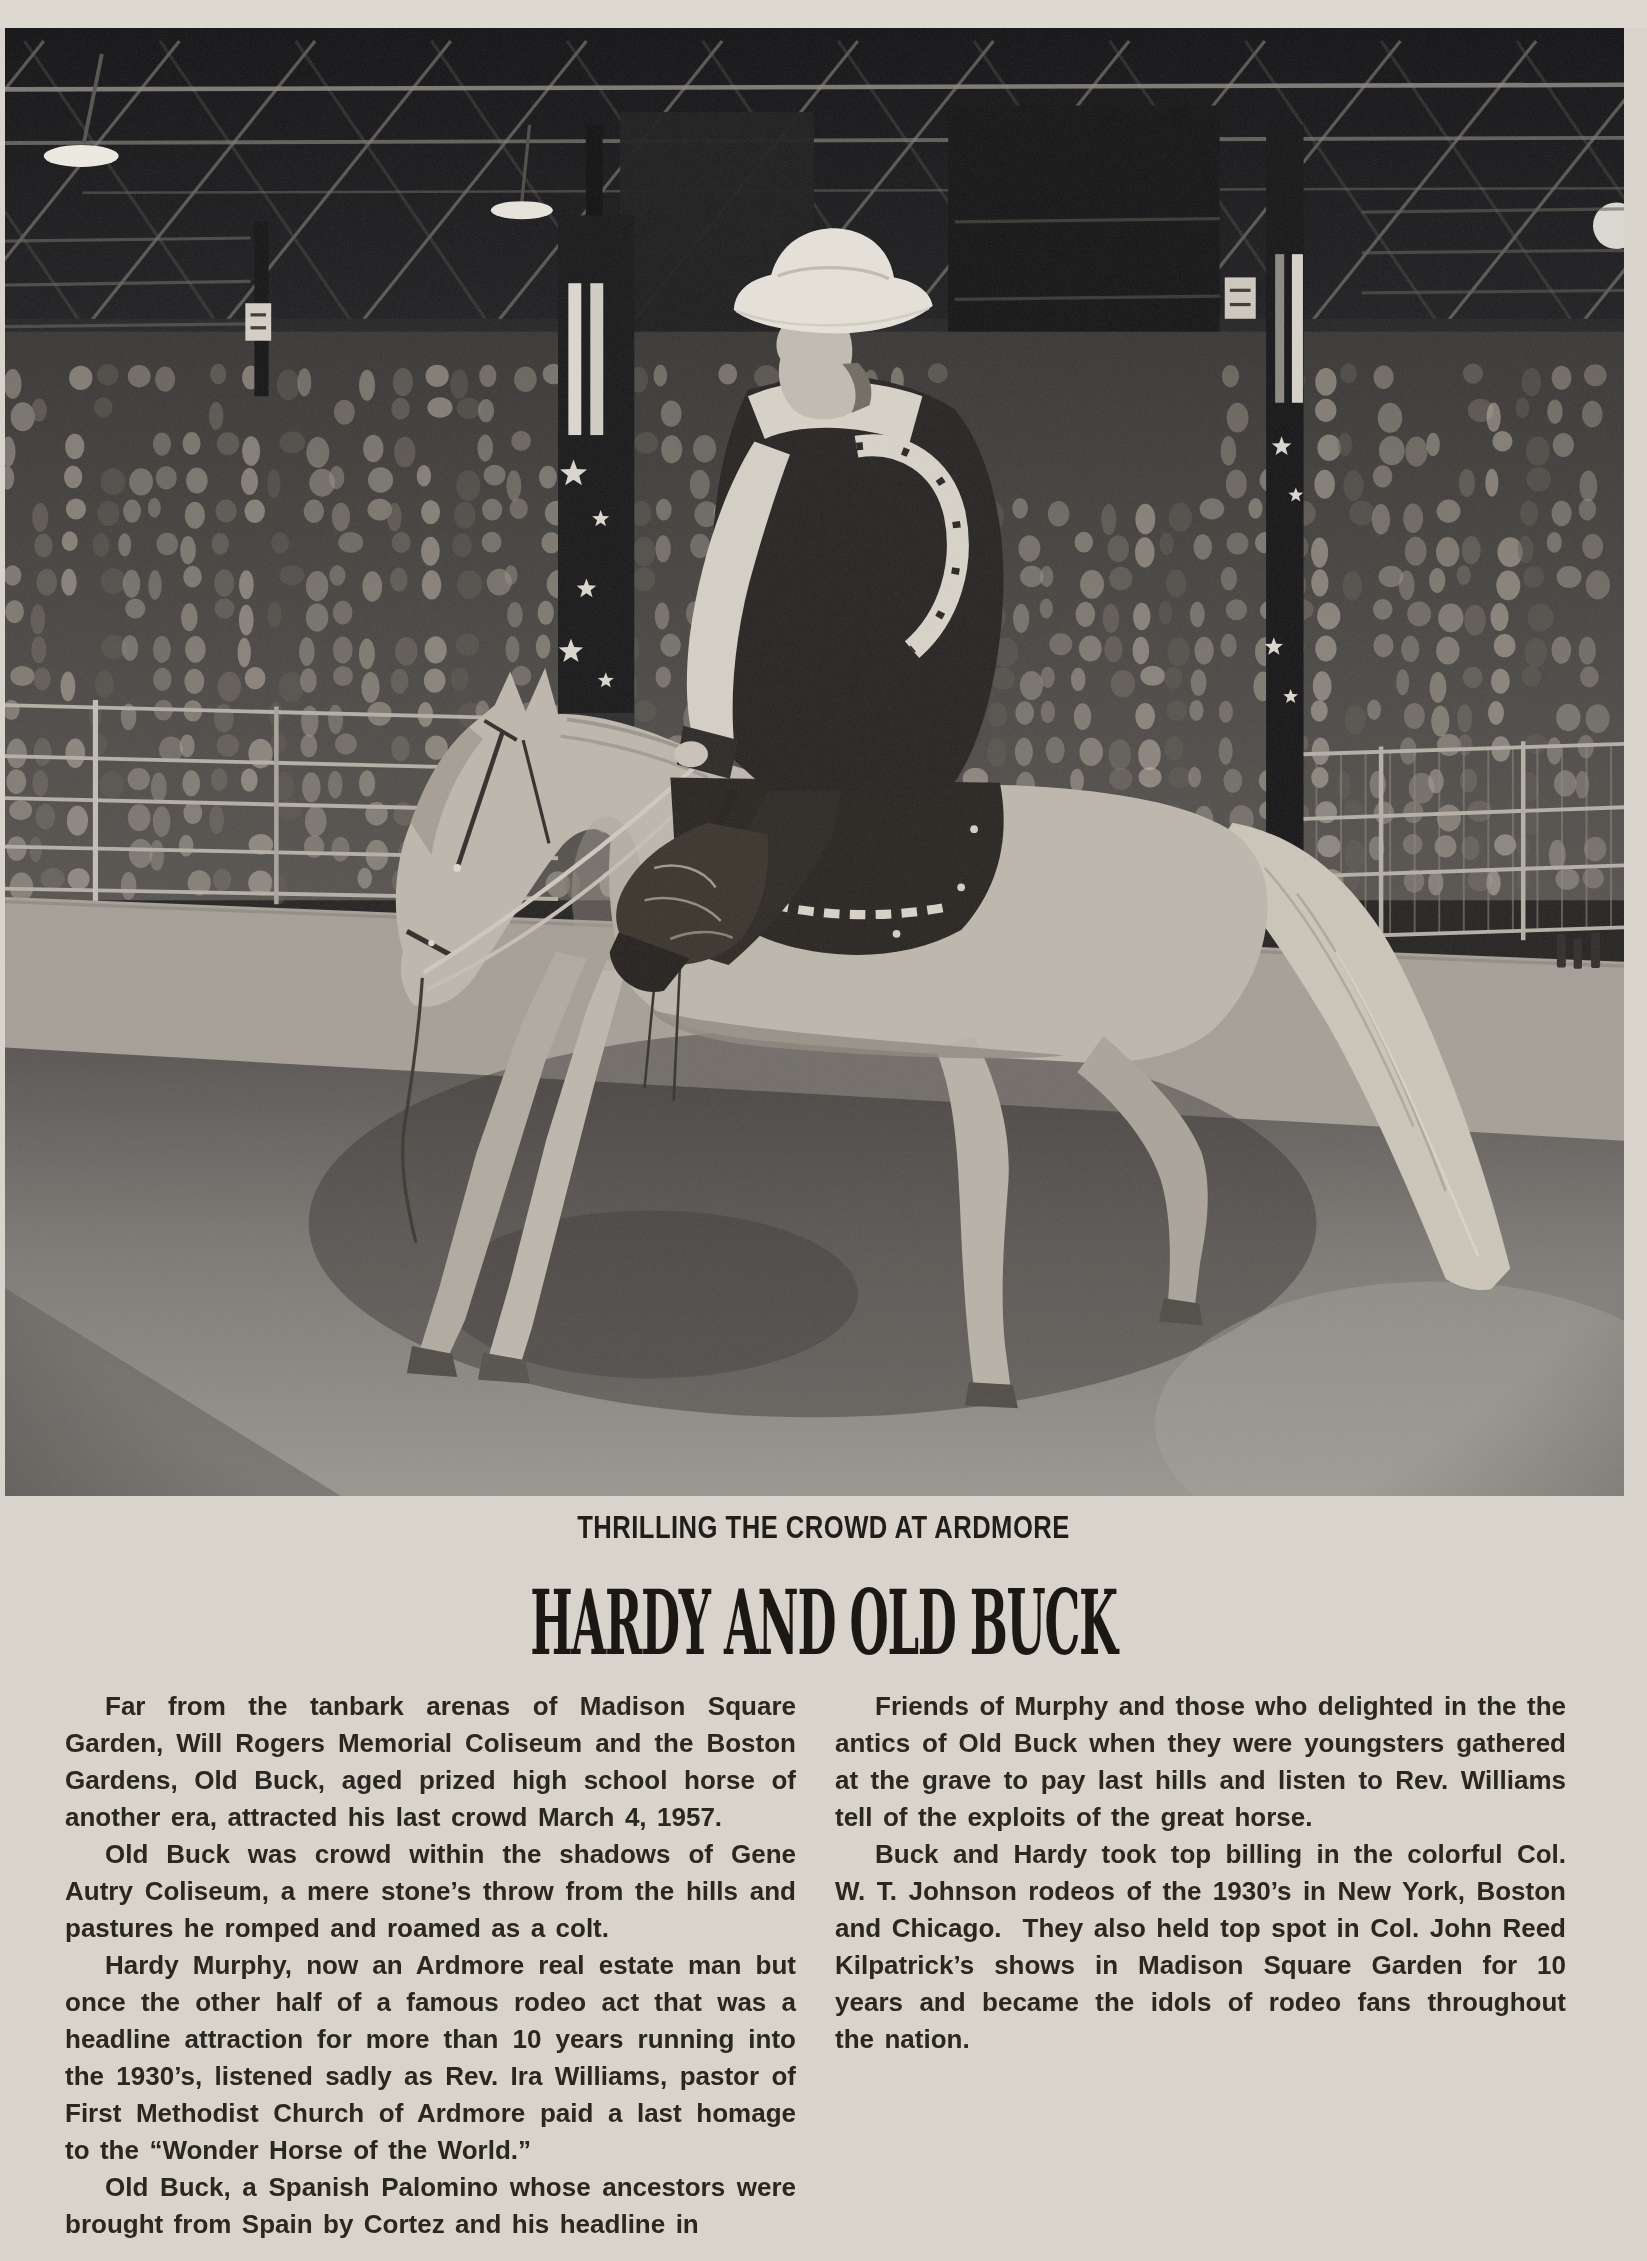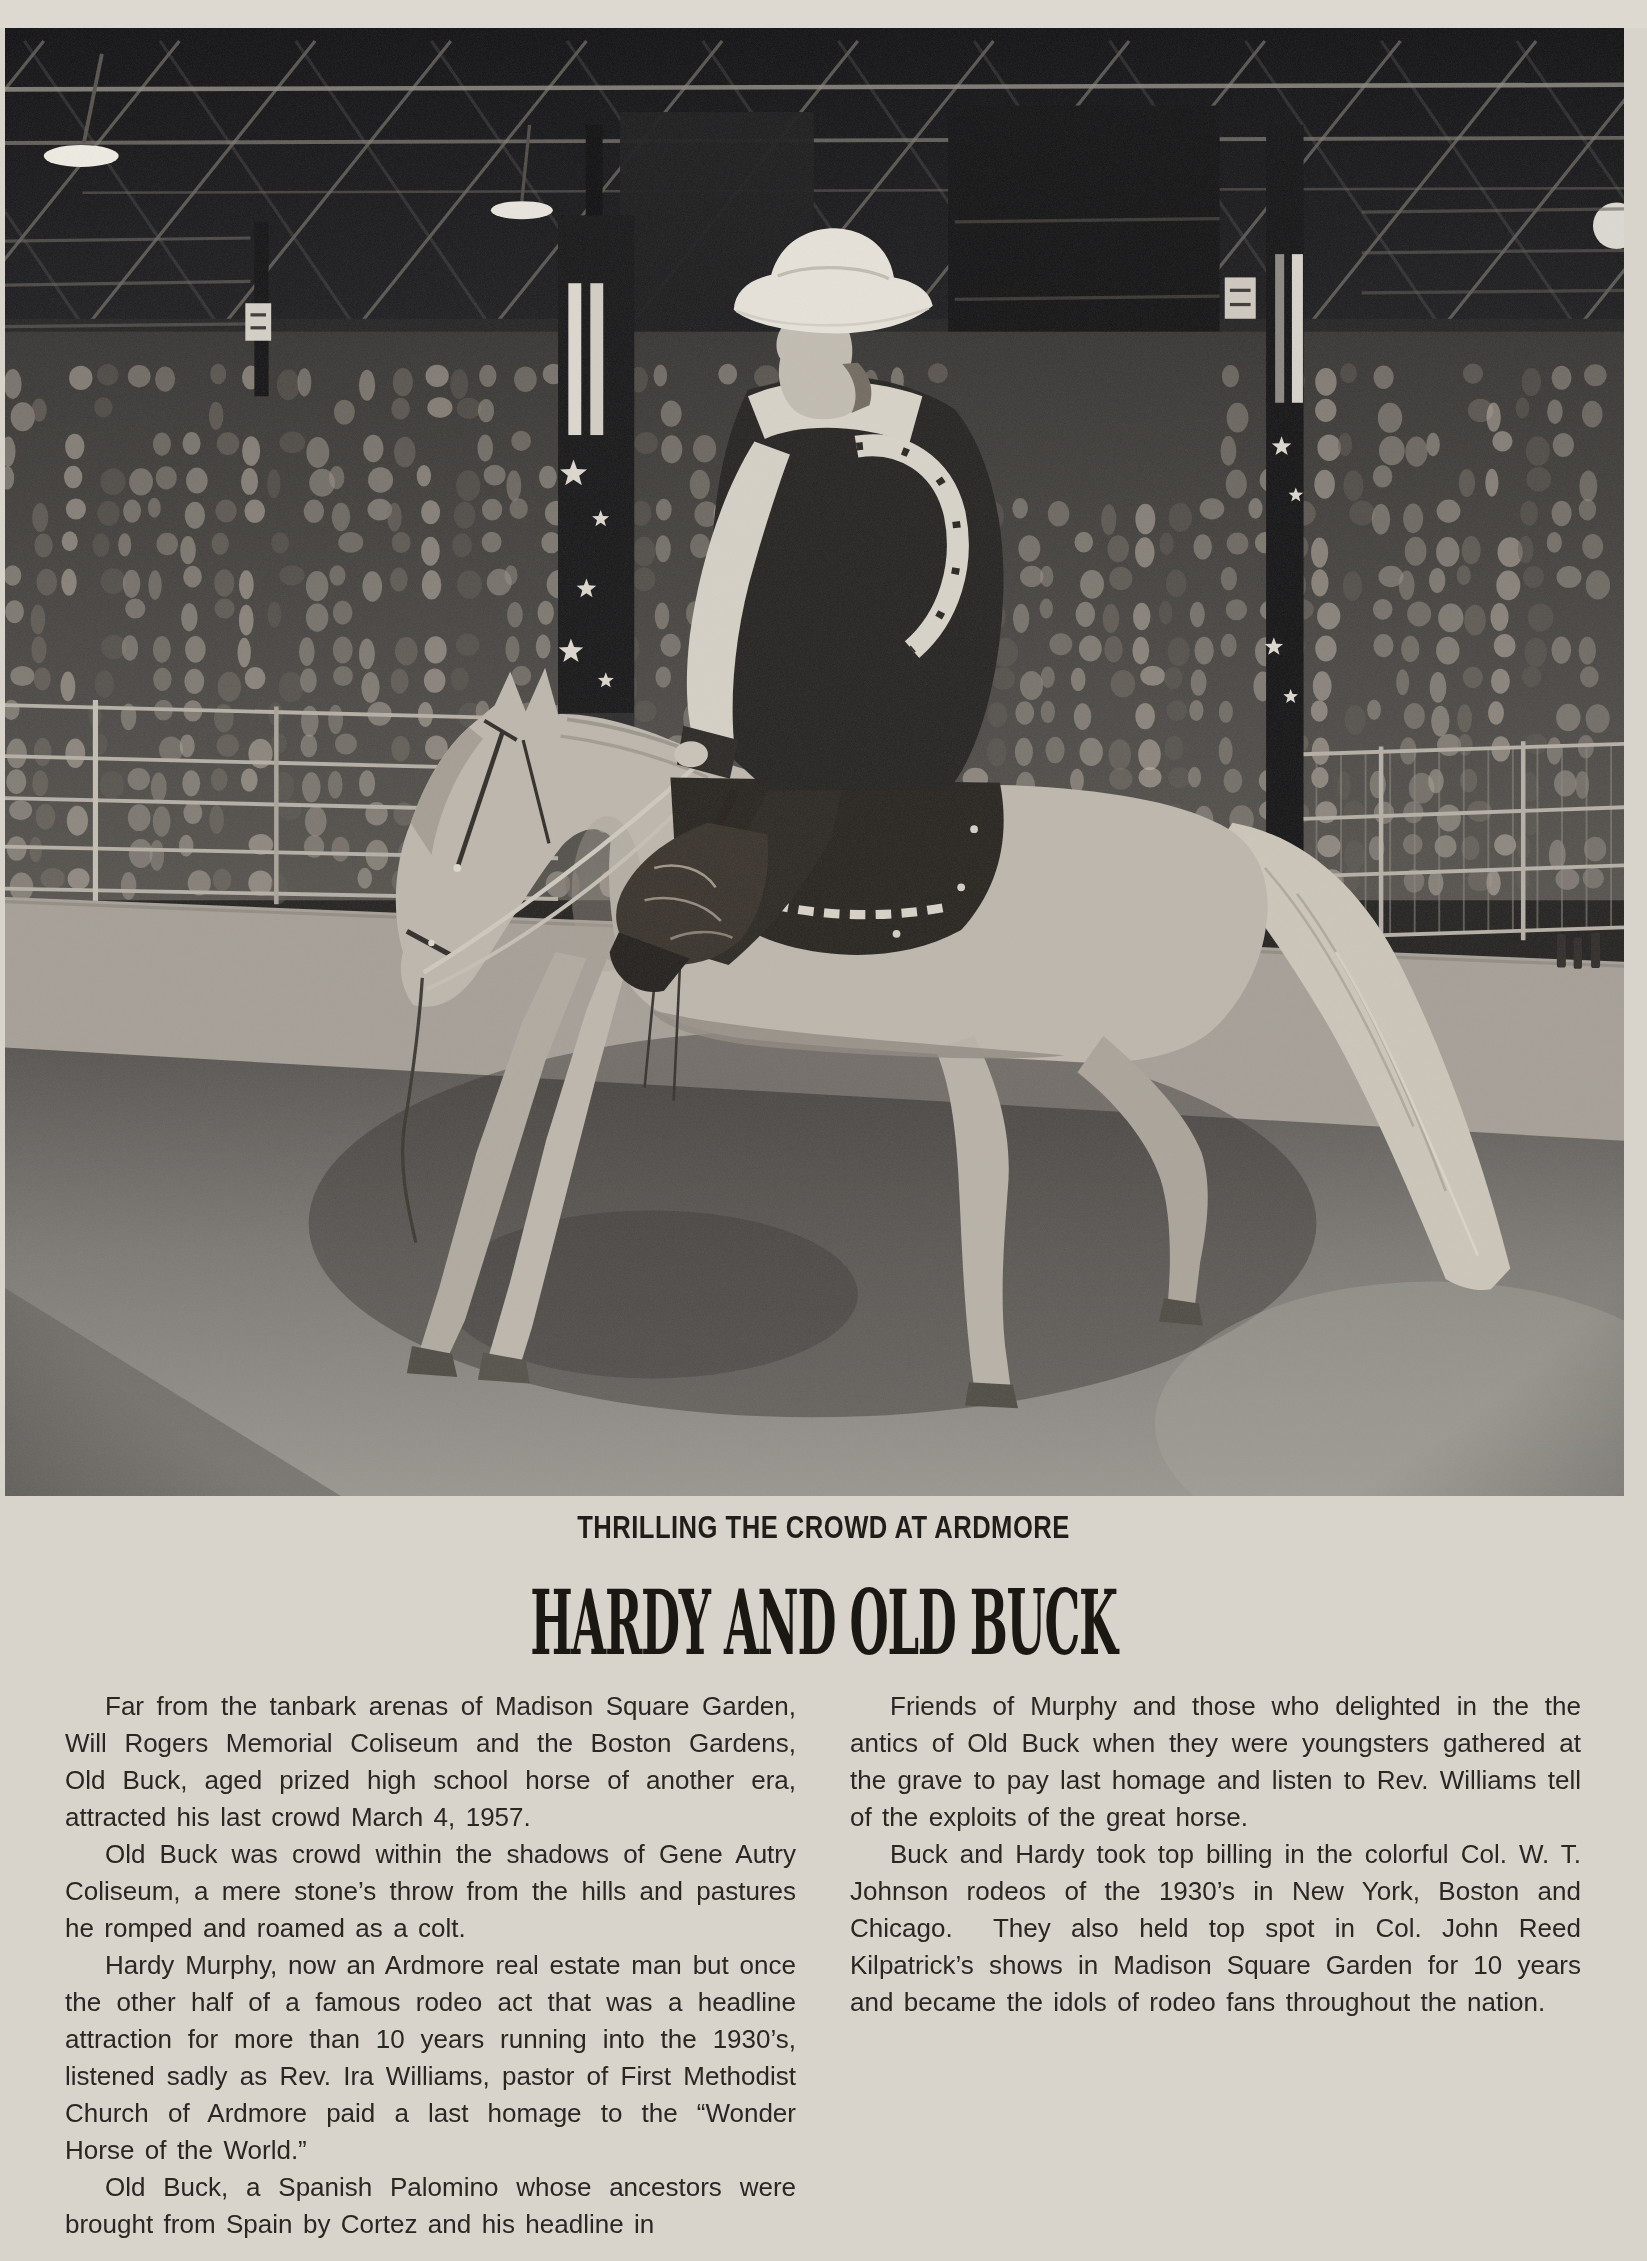--- a/index.html
+++ b/index.html
@@ -27,21 +27,21 @@
     text-align:center;
     font-family:"DejaVu Serif", serif;
     font-weight:bold;
     font-size:90px;
     letter-spacing:-2.6px;
     color:#1b1713;
     transform:scaleX(.5);
   }
   .columns{
     position:absolute;left:65px;top:1688px;width:1518px;
-    display:flex;gap:54px;
+    display:flex;gap:39px;font-weight:bold;
   }
   .col{
     width:731px;
     font-size:26px;line-height:37px;
     text-align:justify;
     color:#2a2620;
     word-spacing:3.2px;
   }
   .col p{margin:0;text-indent:40px;}
   .col p.no-indent{text-indent:0;}
@@ -955,17 +955,17 @@
 <div class="article-title">HARDY AND OLD BUCK</div>
 
 <div class="columns">
   <div class="col">
     <p>Far from the tanbark arenas of Madison Square Garden, Will Rogers Memorial Coliseum and the Boston Gardens, Old Buck, aged prized high school horse of another era, attracted his last crowd March 4, 1957.</p>
     <p>Old Buck was crowd within the shadows of Gene Autry Coliseum, a mere stone’s throw from the hills and pastures he romped and roamed as a colt.</p>
     <p>Hardy Murphy, now an Ardmore real estate man but once the other half of a famous rodeo act that was a headline attraction for more than 10 years running into the 1930’s, listened sadly as Rev. Ira Williams, pastor of First Methodist Church of Ardmore paid a last homage to the “Wonder Horse of the World.”</p>
     <p>Old Buck, a Spanish Palomino whose ancestors were brought from Spain by Cortez and his headline in</p>
   </div>
   <div class="col">
-    <p>Friends of Murphy and those who delighted in the the antics of Old Buck when they were youngsters gathered at the grave to pay last homage and listen to Rev. Williams tell of the exploits of the great horse.</p>
+    <p>Friends of Murphy and those who delighted in the the antics of Old Buck when they were youngsters gathered at the grave to pay last hills and listen to Rev. Williams tell of the exploits of the great horse.</p>
     <p>Buck and Hardy took top billing in the colorful Col. W. T. Johnson rodeos of the 1930’s in New York, Boston and Chicago.&nbsp; They also held top spot in Col. John Reed Kilpatrick’s shows in Madison Square Garden for 10 years and became the idols of rodeo fans throughout the nation.</p>
   </div>
 </div>
 
 
 </body></html>

